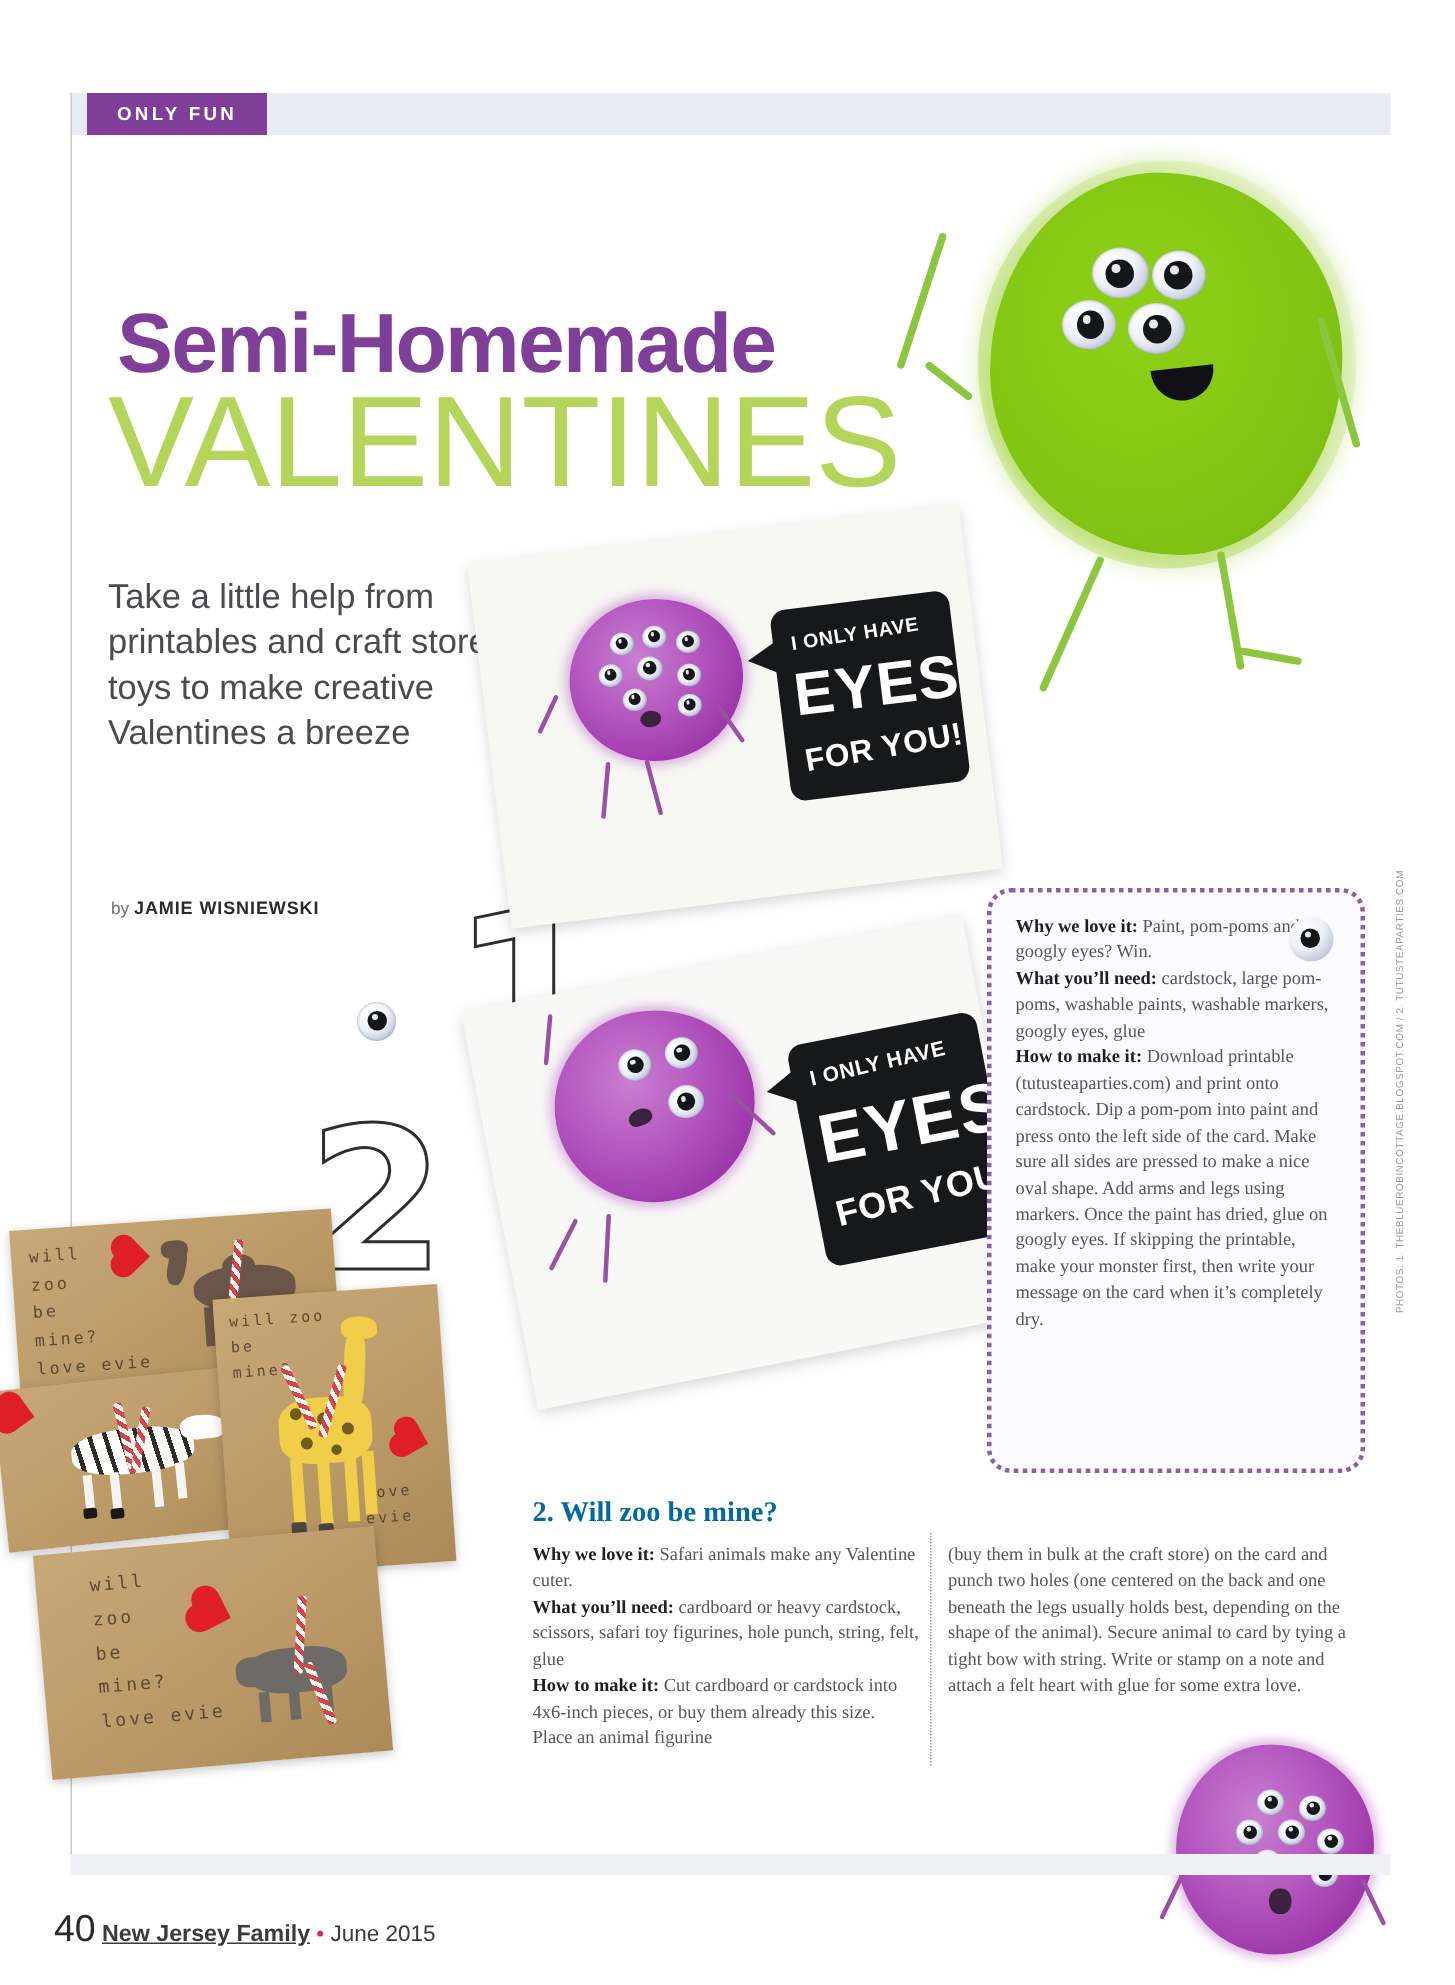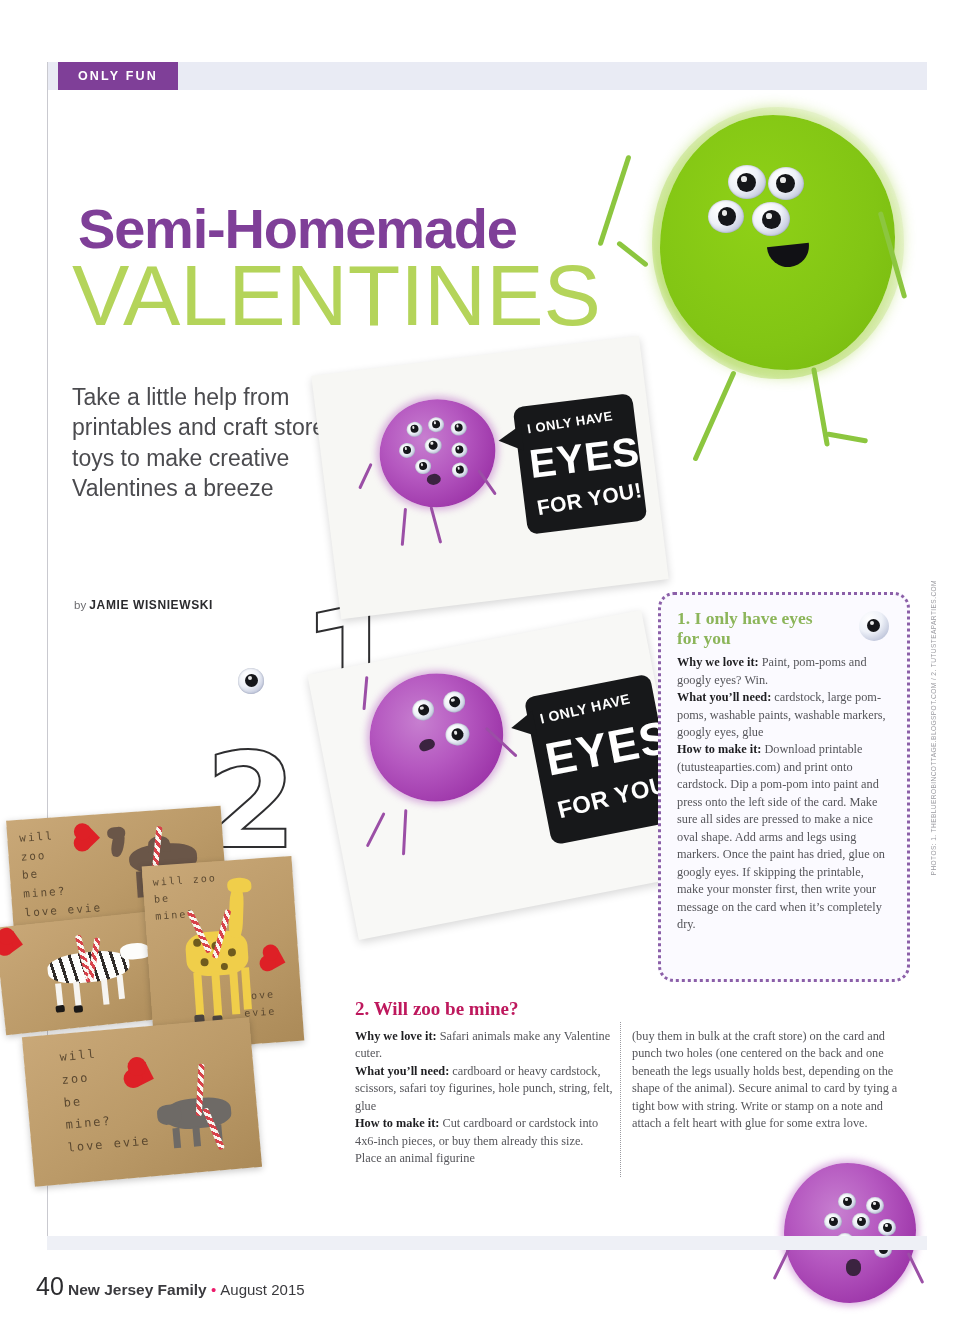--- a/index.html
+++ b/index.html
@@ -227,21 +227,21 @@
   }
   .body-serif b { color: #1e1e21; }
 
   
   .sec2-head {
     position: absolute;
     left: 355px; top: 998px;
     font-family: "Liberation Serif", serif;
     font-weight: bold;
     font-size: 19px;
-    color: #be185d;
+    color: #0369a1;
     white-space: nowrap;
   }
   .sec2-col-a {
     position: absolute;
     left: 355px; top: 1028px;
     width: 258px;
   }
   .sec2-col-b {
     position: absolute;
     left: 632px; top: 1028px;
@@ -278,21 +278,21 @@
     background: #eef0f6;
   }
   .footer-text {
     position: absolute;
     left: 36px; top: 1272px;
     font-size: 15px;
     color: #3a3a3e;
     white-space: nowrap;
   }
   .footer-text .pg { font-size: 25px; font-weight: 300; color: #2b2b2e; }
-  .footer-text .mag { font-weight: bold; font-size: 15.5px; }
+  .footer-text .mag { font-weight: bold; font-size: 15.5px; text-decoration: underline; }
   .footer-text .dot { color: #ec1c6b; font-size: 15px; }
   .footer-text .date { font-weight: 300; }
 
   
   .bottom-monster { left: 770px; top: 1155px; width: 160px; height: 165px; }
 </style>
 </head>
 <body>
 
 <div class="kicker-bar"></div>
@@ -488,21 +488,20 @@
       <div class="twine" style="left:42px;top:-22px;width:6px;height:52px;transform:rotate(8deg);"></div>
       <div class="twine" style="left:52px;top:22px;width:6px;height:44px;transform:rotate(-18deg);"></div>
     </div>
   </div>
 </div>
 
 <div class="tipbox">
   <div class="tip-eye">
     <div class="pupil" style="left:8px;top:8px;width:13px;height:13px;"></div>
   </div>
-  <div class="tip-head">1. I only have eyes for you</div>
   <div class="body-serif">
     <b>Why we love it:</b><span> Paint, pom-poms and googly eyes? Win.</span><br>
     <b>What you’ll need:</b><span> cardstock, large pom-poms, washable paints, washable markers, googly eyes, glue</span><br>
     <b>How to make it:</b><span> Download printable (tutusteaparties.com) and print onto cardstock. Dip a pom-pom into paint and press onto the left side of the card. Make sure all sides are pressed to make a nice oval shape. Add arms and legs using markers. Once the paint has dried, glue on googly eyes. If skipping the printable, make your monster first, then write your message on the card when it’s completely dry.</span>
   </div>
 </div>
 
 <div class="sec2-head">2. Will zoo be mine?</div>
 <div class="col-divider"></div>
 <div class="sec2-col-a body-serif">
@@ -540,14 +539,14 @@
   <div class="limb" style="left:144px;top:96px;width:3px;height:34px;background:#9b4fa6;transform:rotate(-26deg);"></div>
 </div>
 
 <div class="credit"><span>PHOTOS: 1. THEBLUEROBINCOTTAGE.BLOGSPOT.COM / 2. TUTUSTEAPARTIES.COM</span></div>
 
 <div class="footer-bar"></div>
 <div class="footer-text">
   <span class="pg">40</span>
   <span class="mag">New Jersey Family</span>
   <span class="dot">•</span>
-  <span class="date">August 2015</span>
+  <span class="date">June 2015</span>
 </div>
 
 </body></html>

